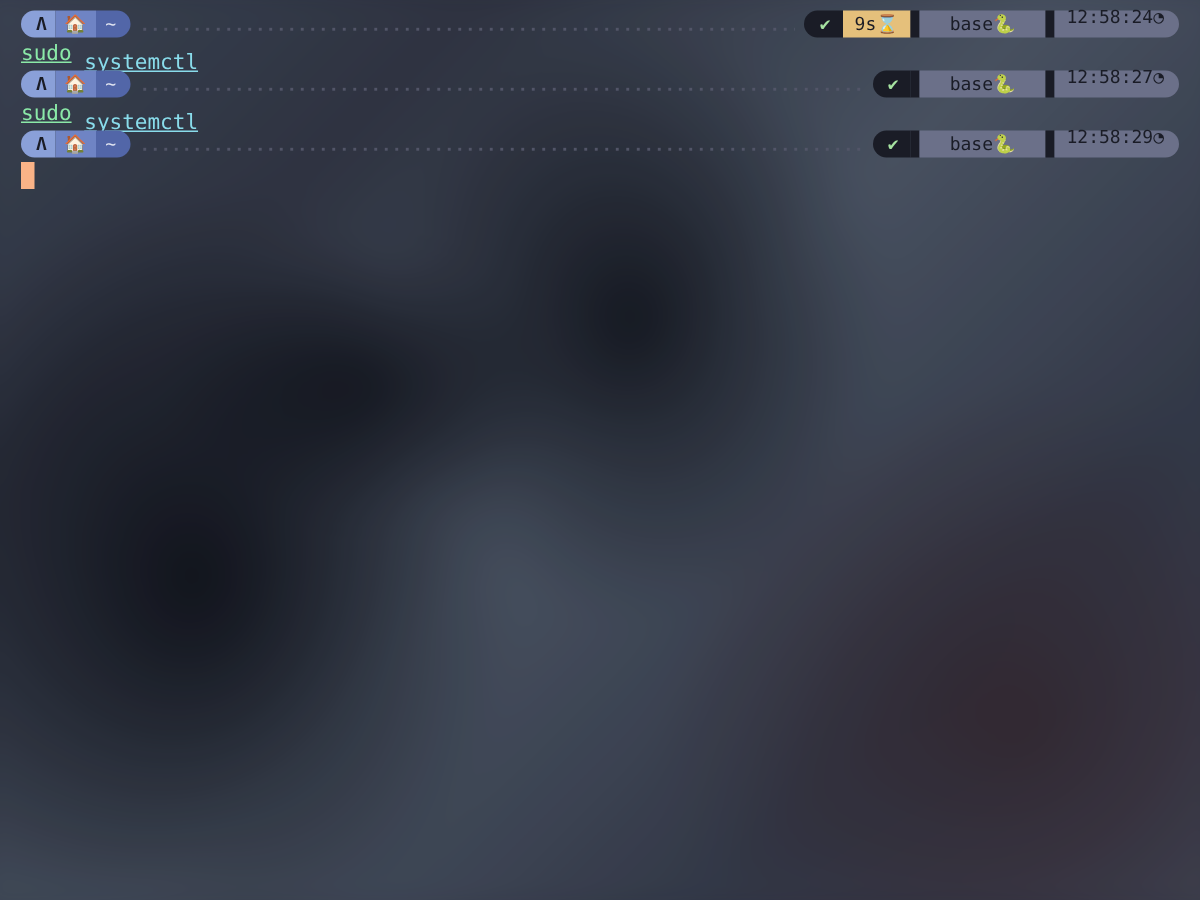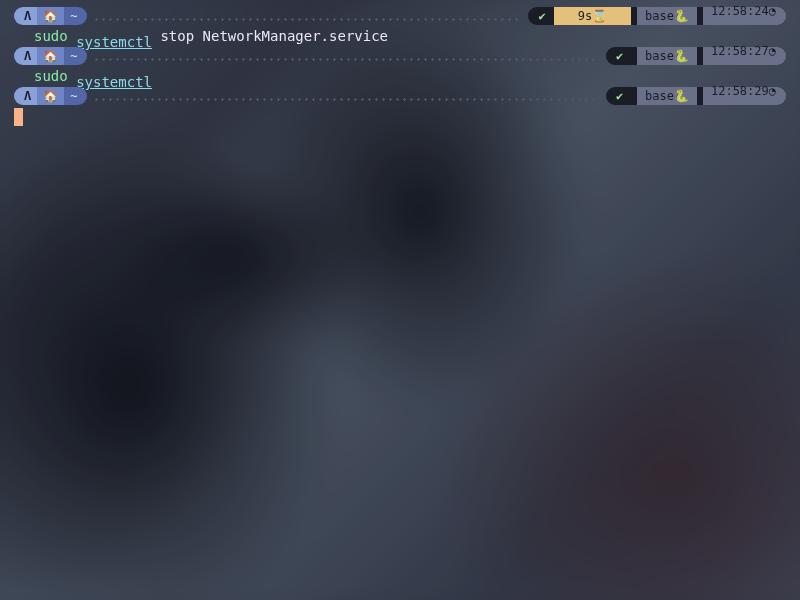--- a/index.html
+++ b/index.html
@@ -74,41 +74,41 @@
 
   .right-prompt{
     margin-left:auto;
     display:flex;align-items:center;
   }
   .seg-status{
     background:var(--pill-dark);color:#a6e3a1;
     border-top-left-radius:9px;border-bottom-left-radius:9px;
     padding:0 8px 0 10px;
   }
-  .seg-dur{background:var(--pill-yellow);color:var(--pill-dark);padding:0 24px;}
-  .seg-base{background:var(--pill-grey);color:var(--pill-dark);padding:0 8px;}
+  .seg-dur{background:var(--pill-yellow);color:var(--pill-dark);padding:0 8px;}
+  .seg-base{background:var(--pill-grey);color:var(--pill-dark);padding:0 20px;}
   .seg-time{
     background:var(--pill-grey);color:var(--pill-dark);
     border-top-right-radius:9px;border-bottom-right-radius:9px;
     padding:0 10px 11px 8px;
   }
   .vsep{width:6px;background:var(--pill-dark);height:18px;}
 
   .dots{
     flex:1;
     height:18px;
     margin:0 6px;
     background-image:radial-gradient(circle, var(--dots) 1px, transparent 1.2px);
     background-size:7px 7px;
     background-position:0 9px;
     background-repeat:repeat-x;
   }
 
   .cmd{color:var(--text-white);}
-  .cmd .sudo{color:var(--text-sudo);margin-left:20px;}
+  .cmd .sudo{color:var(--text-sudo);text-decoration:underline;}
   .cmd .prog{color:var(--text-cyan);text-decoration:underline;margin-top:12px;}
 
   .cursor{
     display:inline-block;width:9px;height:18px;background:var(--cursor);
     margin-top:2px;
   }
 
   .ico{font-size:12px;display:inline-block;}
 </style>
 </head>
@@ -130,21 +130,21 @@
       <span class="pill seg-status"><span class="ico">✔</span></span>
       <span class="pill seg-dur"><span>9s</span> <span class="ico">⌛</span></span>
       <span class="vsep"></span>
       <span class="pill seg-base"><span>base</span> <span class="ico">🐍</span></span>
       <span class="vsep"></span>
       <span class="pill seg-time"><span>12:58:24</span> <span class="ico">◔</span></span>
     </span>
   </div>
 
   <div class="line cmd">
-    <span class="sudo">sudo</span><span> </span><span class="prog">systemctl</span><span> stop NetworkManager.service</span>
+    <span class="sudo">sudo</span><span> </span><span class="prog">systemctl</span>
   </div>
 
   <div class="line">
     <span class="left-prompt">
       <span class="pill seg-os">Λ</span>
       <span class="pill seg-home"><span class="ico">🏠</span></span>
       <span class="pill seg-path">~</span>
     </span>
     <span class="dots"></span>
     <span class="right-prompt">

